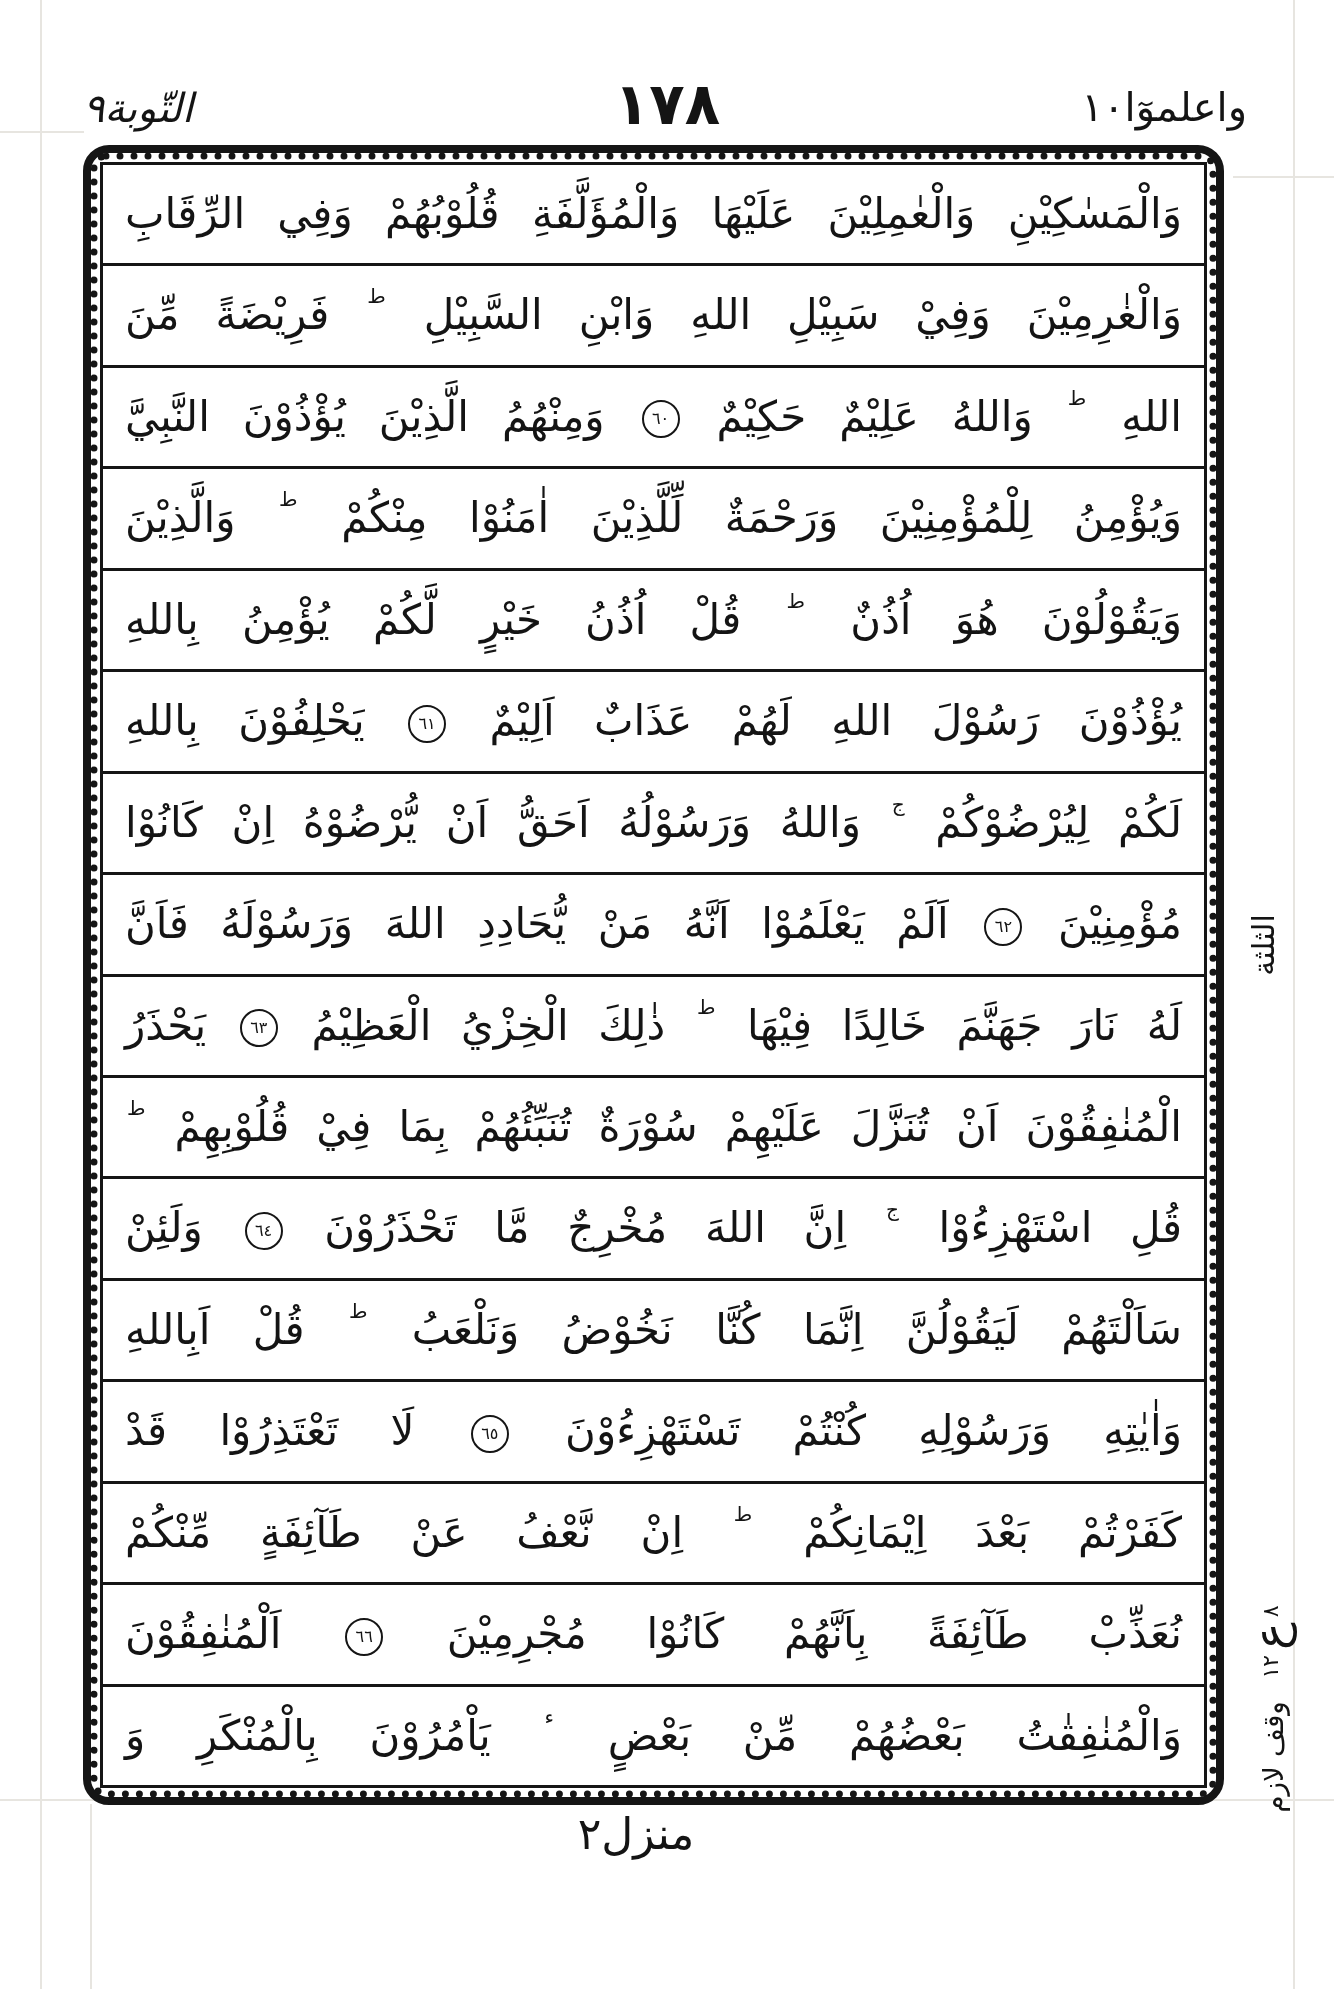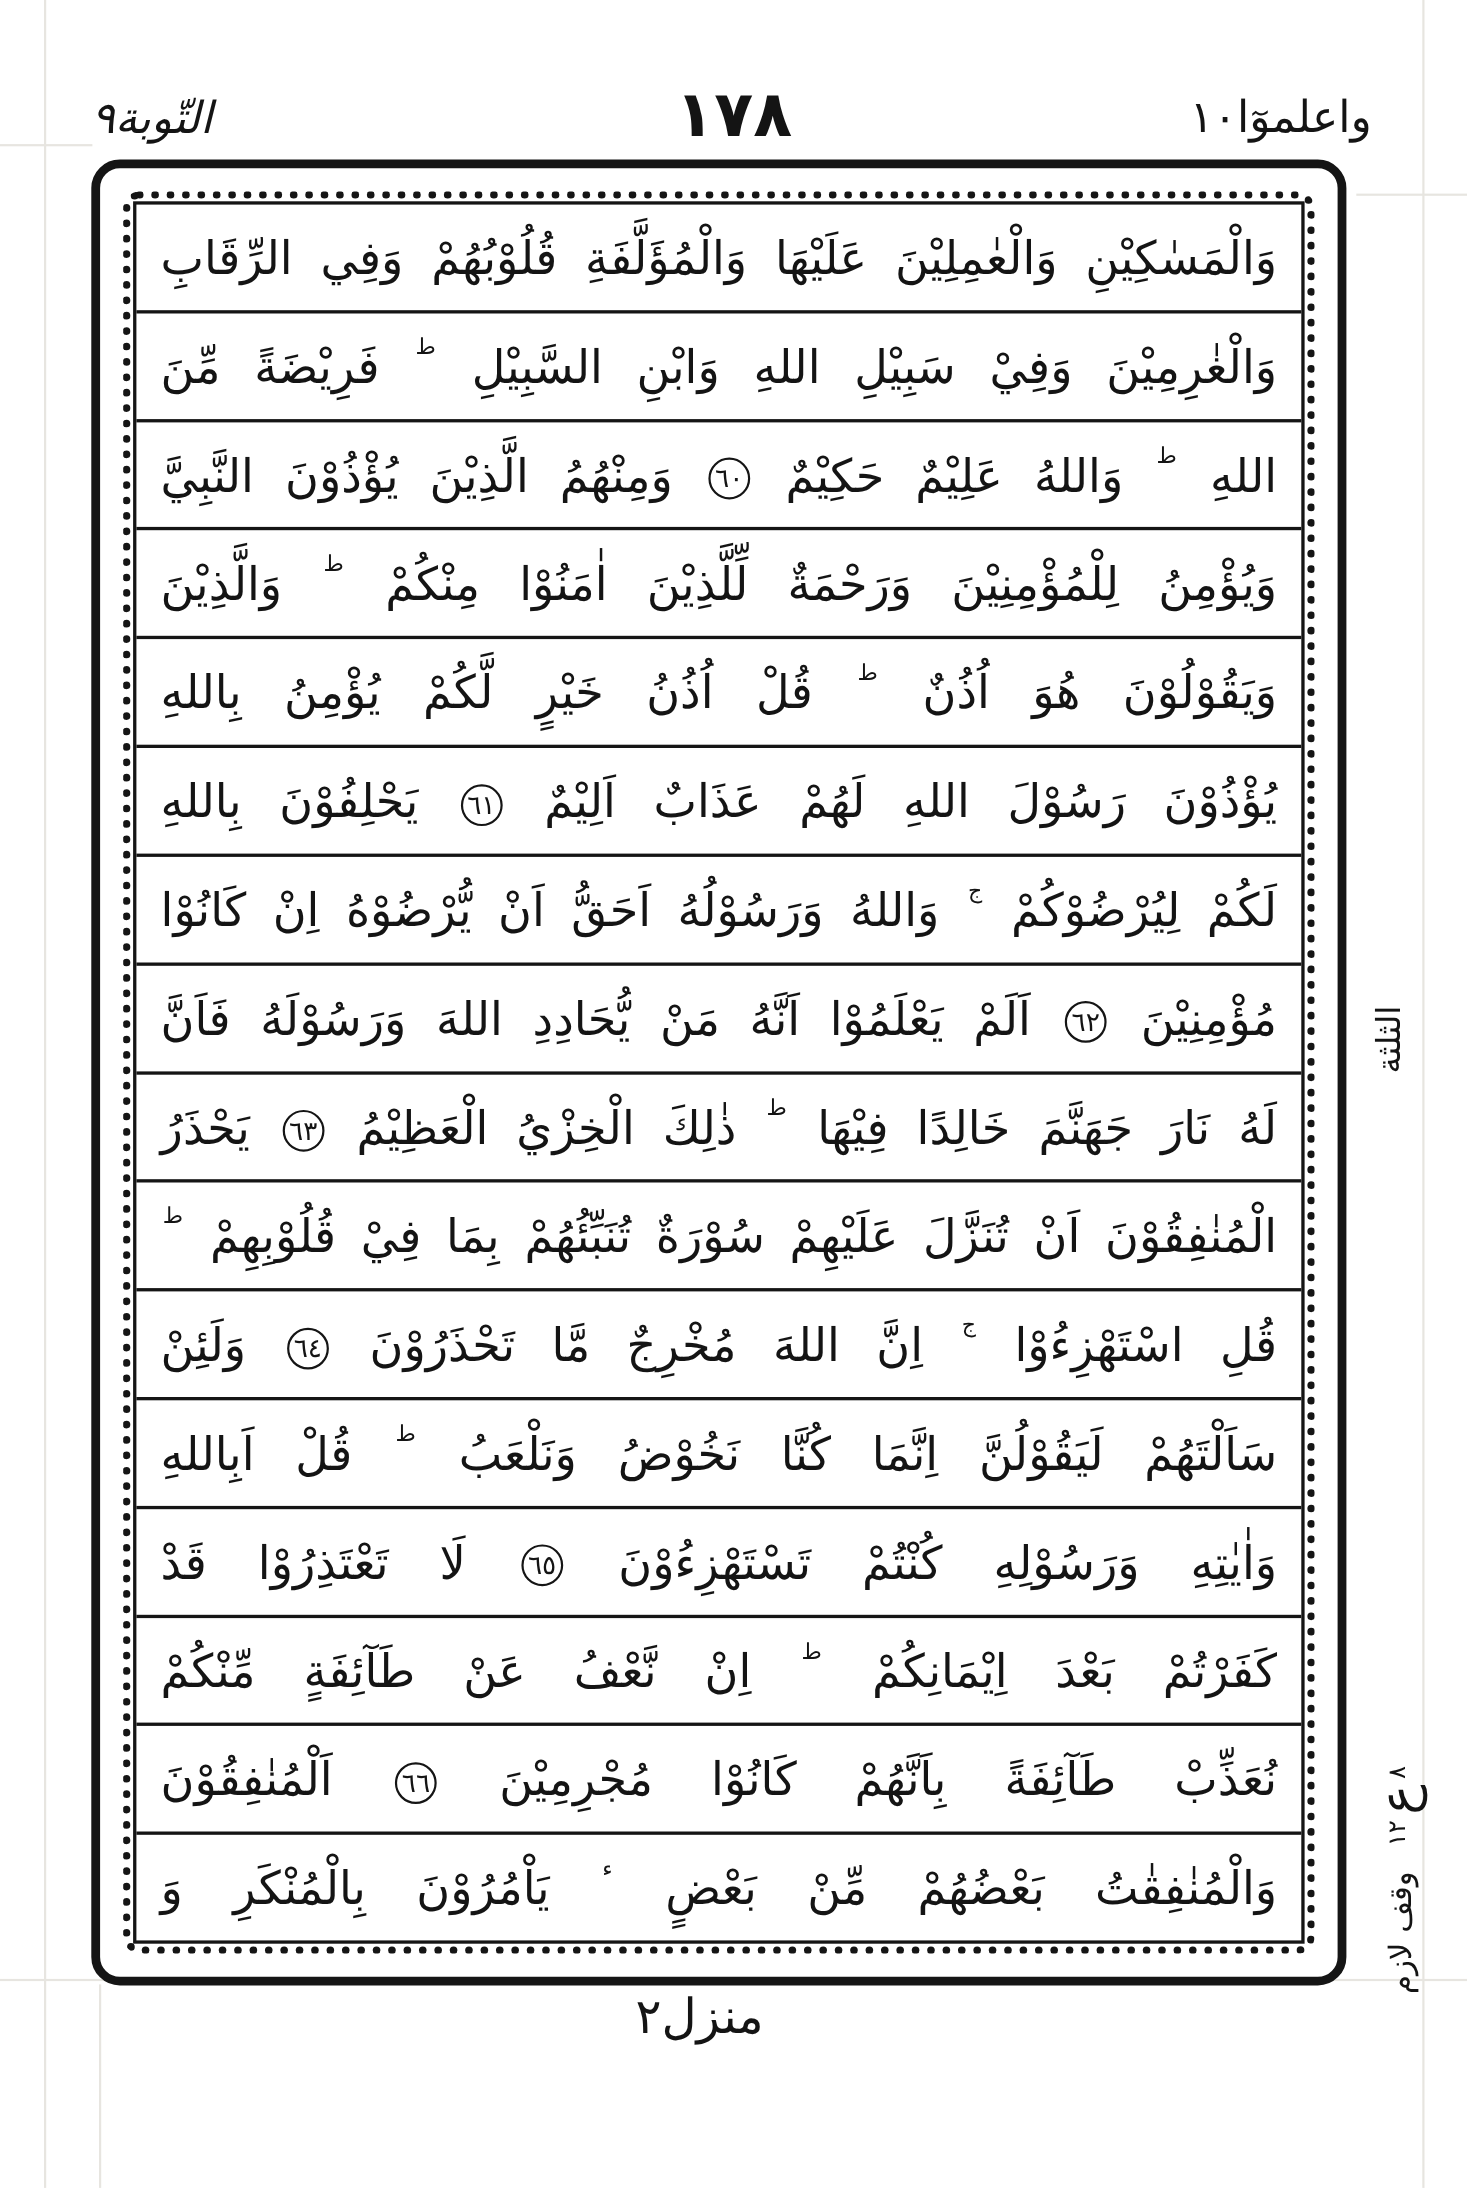--- a/index.html
+++ b/index.html
@@ -21,21 +21,21 @@
   #surah-label{right:1097px;left:auto;font-style:italic;}
   #surah-label{position:absolute;left:83px;right:auto;}
   #page-number{position:absolute;left:0;width:1334px;text-align:center;top:70px;
     font-size:58px;font-weight:bold;letter-spacing:2px;}
   #juz-label{position:absolute;right:87px;top:84px;font-size:40px;white-space:nowrap;}
 
   
   #frame-outer{
     position:absolute;left:83px;top:145px;width:1141px;height:1660px;
     box-sizing:border-box;border:8px solid #151515;border-radius:26px;
-    padding:21px;background:#fff;
+    padding:0;background:#fff;
   }
   #frame-bead{
     width:100%;height:100%;box-sizing:border-box;
     border:7px dotted #151515;border-radius:15px;padding:2px;
   }
   #frame-inner{
     width:100%;height:100%;box-sizing:border-box;
     border:3px solid #151515;
     display:flex;flex-direction:column;
   }
@@ -54,21 +54,21 @@
   .qrow:last-child{border-bottom:none;}
   .qtext{font-size:42px;}
   .pause-mark{
     display:inline-block;font-size:20px;line-height:20px;
     vertical-align:26px;margin:0 2px;
   }
   .ayah-marker{
     display:inline-block;box-sizing:border-box;
     width:38px;height:38px;line-height:34px;
     border:2.5px solid #151515;border-radius:50%;
-    font-size:24px;text-align:center;text-align-last:center;
+    font-size:16px;text-align:center;text-align-last:center;
     vertical-align:middle;margin:0 4px;white-space:nowrap;
   }
 
   
   .margin-note{position:absolute;direction:rtl;white-space:nowrap;
     display:flex;align-items:center;justify-content:center;
     transform:rotate(-90deg);}
   #hizb-note{left:1203px;top:923px;width:120px;height:44px;font-size:30px;}
   #ruku-marker{left:1215px;top:1614px;width:110px;height:56px;}
   #ruku-marker .ruku-num{font-size:22px;margin:0 5px;}

